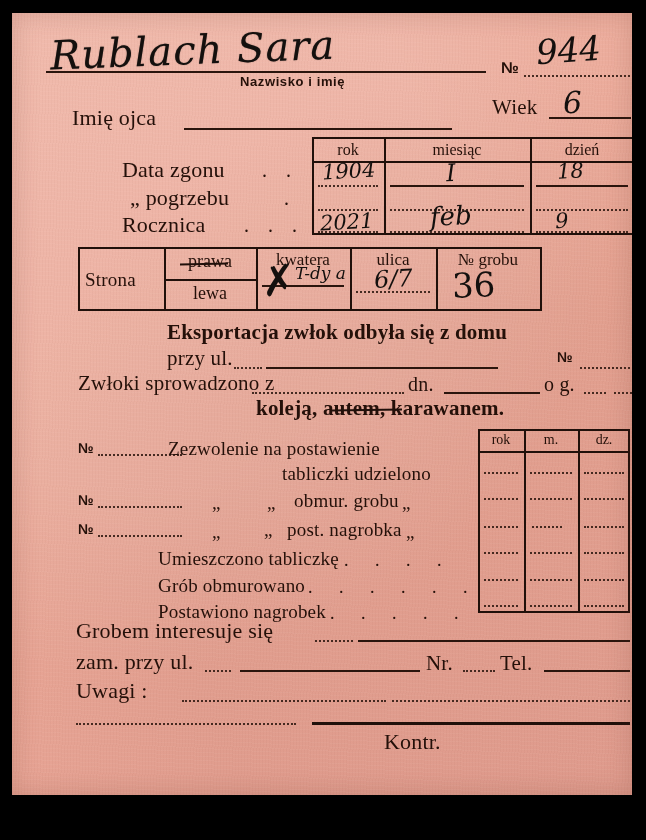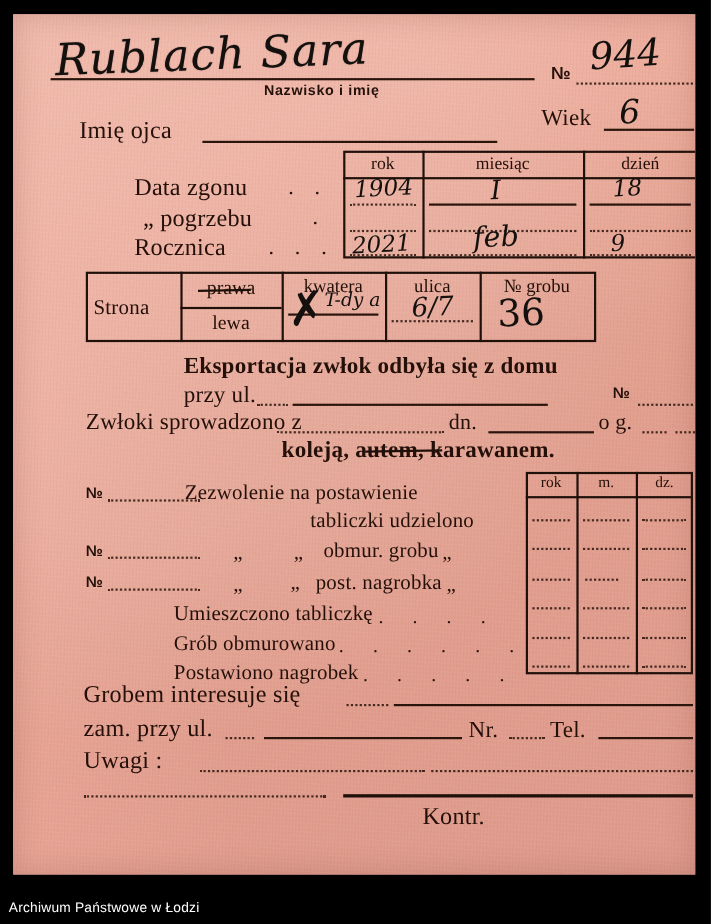--- a/index.html
+++ b/index.html
@@ -339,15 +339,14 @@
       <div class="dotline" style="left:380px; top:687px; width:238px;"></div>
 
       <div class="dotline" style="left:64px; top:710px; width:220px;"></div>
       <div class="thickline" style="left:300px; top:709px; width:318px;"></div>
 
       <div class="pt" style="left:372px; top:716px; font-size:22px;">Kontr.</div>
 
     </div>
   </div>
 
-  <div id="caption">Archiwum Państwowe w Łodzi</div>
 
 </div>
 
 </body></html>

